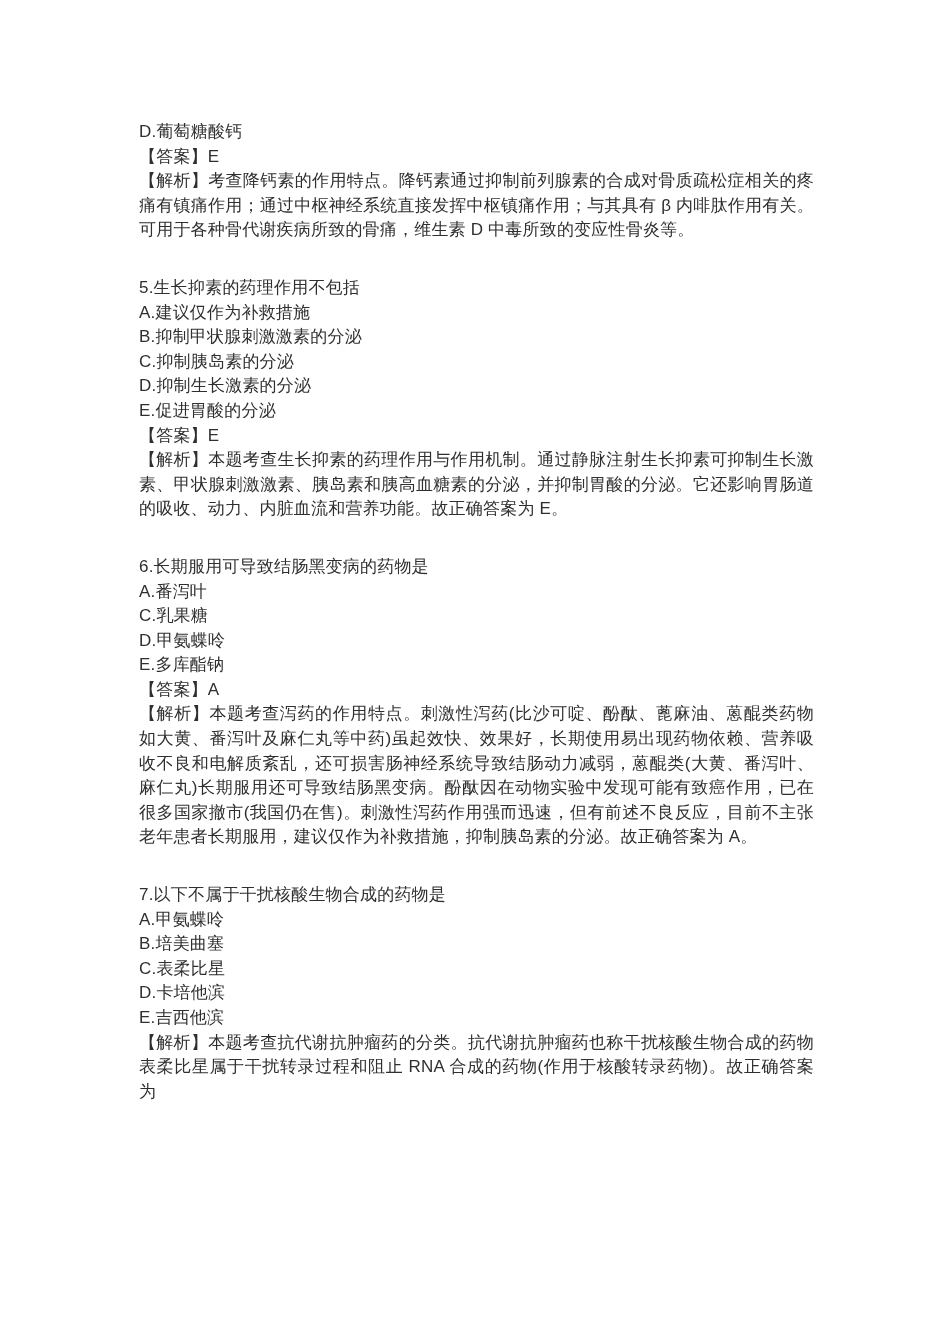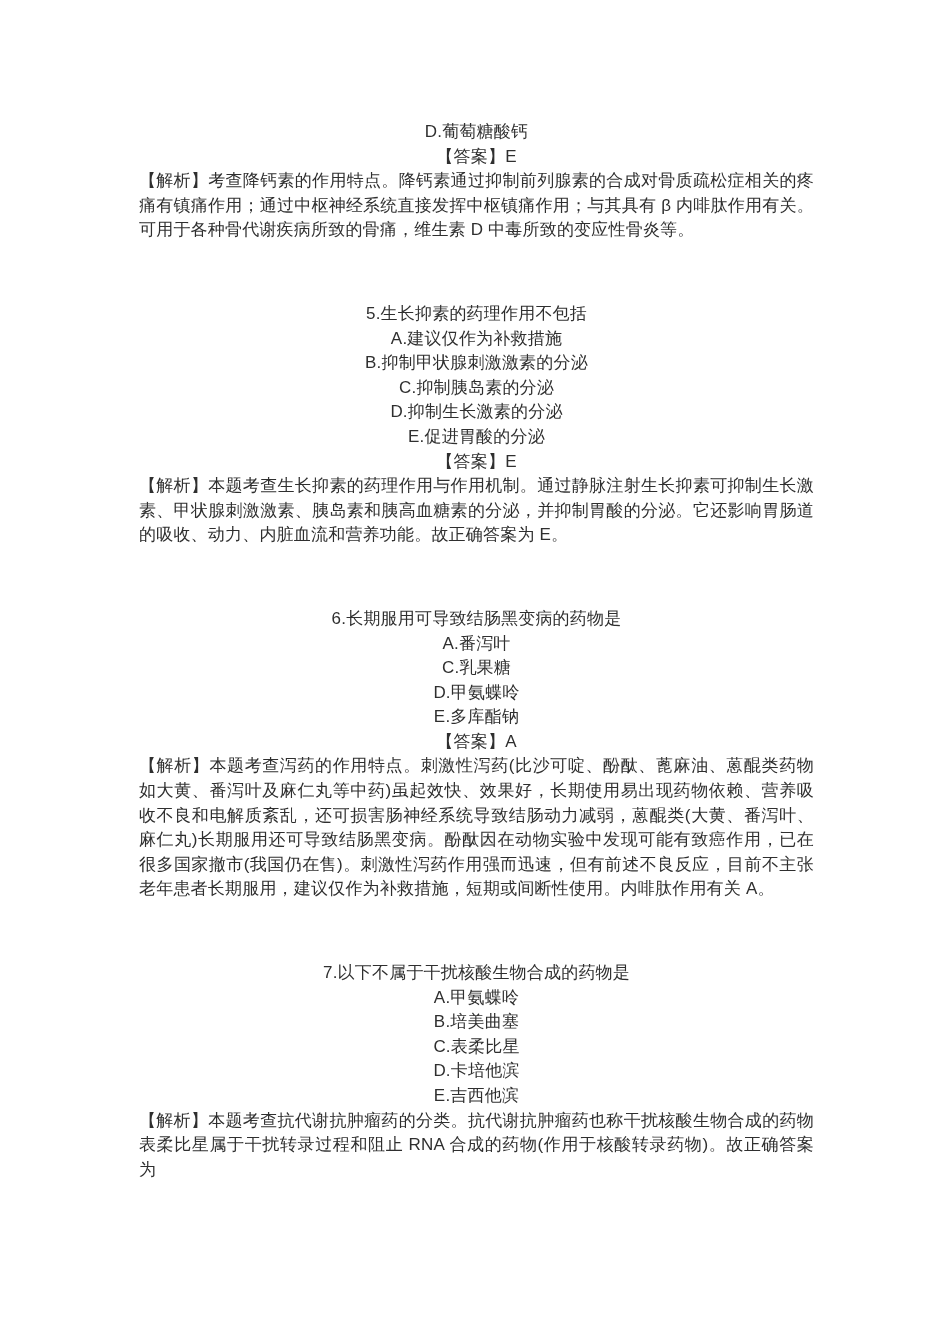--- a/index.html
+++ b/index.html
@@ -17,31 +17,30 @@
     box-sizing: border-box;
     width: 950px;
     height: 1344px;
     padding: 120px 136px 40px 139px;
     background: #ffffff;
   }
   .qa-block {
     margin: 0;
   }
   .qa-block.spaced {
-    margin-top: 59px;
+    margin-top: 33px;
   }
   p.line {
     margin: 0;
     padding: 0;
     font-size: 17px;
     line-height: 24.6px;
     color: #2f2f2f;
     letter-spacing: 0.2px;
     word-break: break-all;
-    text-align: center;
   }
   p.analysis {
     text-align: justify;
     text-justify: inter-character;
   }
 </style>
 </head>
 <body>
 
 <main class="page">
@@ -63,21 +62,21 @@
     <p class="line analysis">【解析】本题考查生长抑素的药理作用与作用机制。通过静脉注射生长抑素可抑制生长激素、甲状腺刺激激素、胰岛素和胰高血糖素的分泌，并抑制胃酸的分泌。它还影响胃肠道的吸收、动力、内脏血流和营养功能。故正确答案为 E。</p>
   </section>
 
   <section class="qa-block spaced">
     <p class="line question">6.长期服用可导致结肠黑变病的药物是</p>
     <p class="line option">A.番泻叶</p>
     <p class="line option">C.乳果糖</p>
     <p class="line option">D.甲氨蝶呤</p>
     <p class="line option">E.多库酯钠</p>
     <p class="line answer">【答案】A</p>
-    <p class="line analysis">【解析】本题考查泻药的作用特点。刺激性泻药(比沙可啶、酚酞、蓖麻油、蒽醌类药物如大黄、番泻叶及麻仁丸等中药)虽起效快、效果好，长期使用易出现药物依赖、营养吸收不良和电解质紊乱，还可损害肠神经系统导致结肠动力减弱，蒽醌类(大黄、番泻叶、麻仁丸)长期服用还可导致结肠黑变病。酚酞因在动物实验中发现可能有致癌作用，已在很多国家撤市(我国仍在售)。刺激性泻药作用强而迅速，但有前述不良反应，目前不主张老年患者长期服用，建议仅作为补救措施，短期或间断性使用。内啡肽作用有关 A。</p>
+    <p class="line analysis">【解析】本题考查泻药的作用特点。刺激性泻药(比沙可啶、酚酞、蓖麻油、蒽醌类药物如大黄、番泻叶及麻仁丸等中药)虽起效快、效果好，长期使用易出现药物依赖、营养吸收不良和电解质紊乱，还可损害肠神经系统导致结肠动力减弱，蒽醌类(大黄、番泻叶、麻仁丸)长期服用还可导致结肠黑变病。酚酞因在动物实验中发现可能有致癌作用，已在很多国家撤市(我国仍在售)。刺激性泻药作用强而迅速，但有前述不良反应，目前不主张老年患者长期服用，建议仅作为补救措施，抑制胰岛素的分泌。故正确答案为 A。</p>
   </section>
 
   <section class="qa-block spaced">
     <p class="line question">7.以下不属于干扰核酸生物合成的药物是</p>
     <p class="line option">A.甲氨蝶呤</p>
     <p class="line option">B.培美曲塞</p>
     <p class="line option">C.表柔比星</p>
     <p class="line option">D.卡培他滨</p>
     <p class="line option">E.吉西他滨</p>
     <p class="line analysis">【解析】本题考查抗代谢抗肿瘤药的分类。抗代谢抗肿瘤药也称干扰核酸生物合成的药物表柔比星属于干扰转录过程和阻止 RNA 合成的药物(作用于核酸转录药物)。故正确答案为</p>

